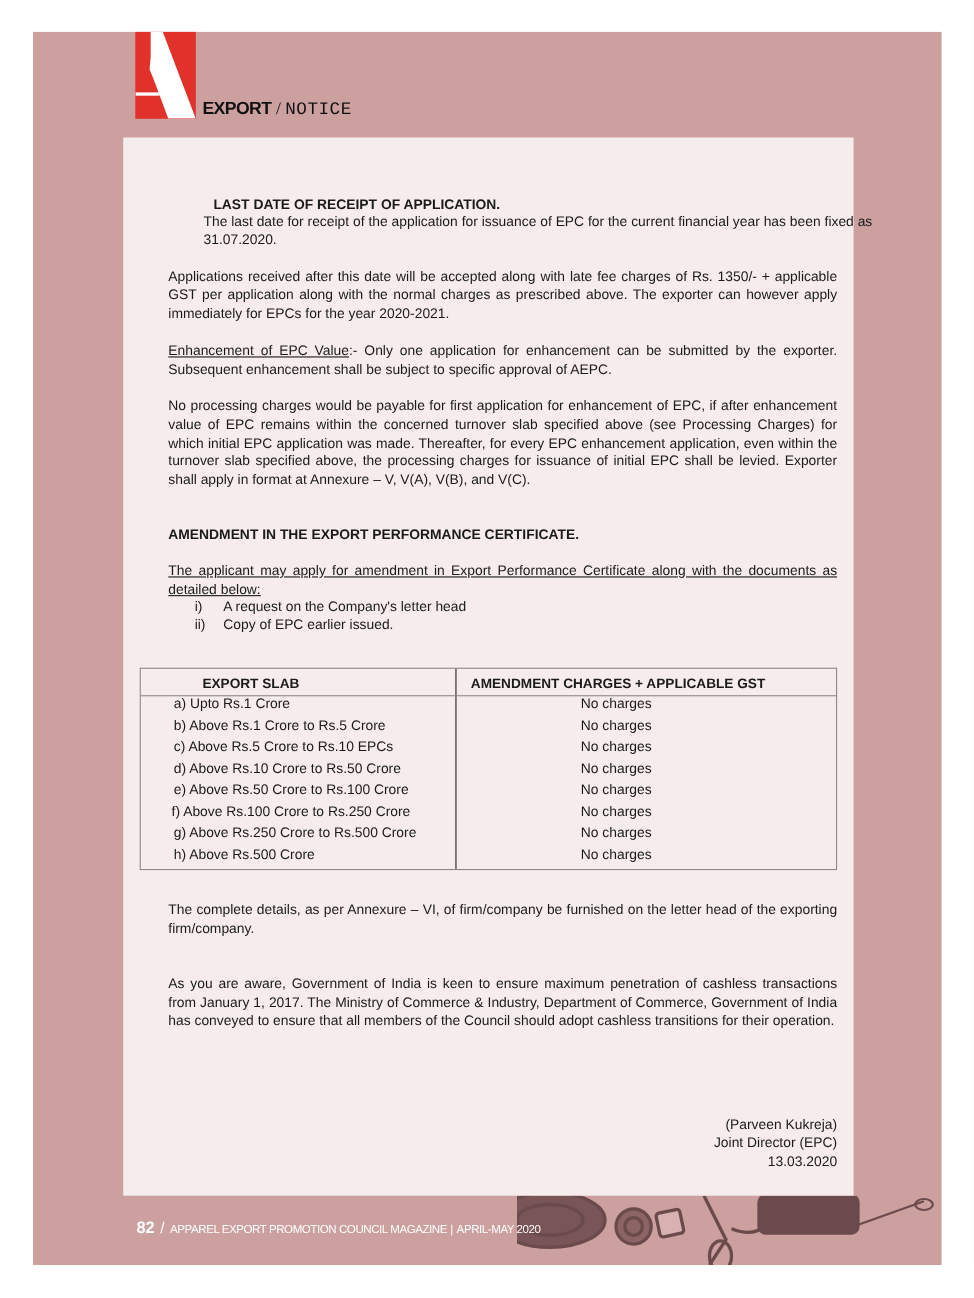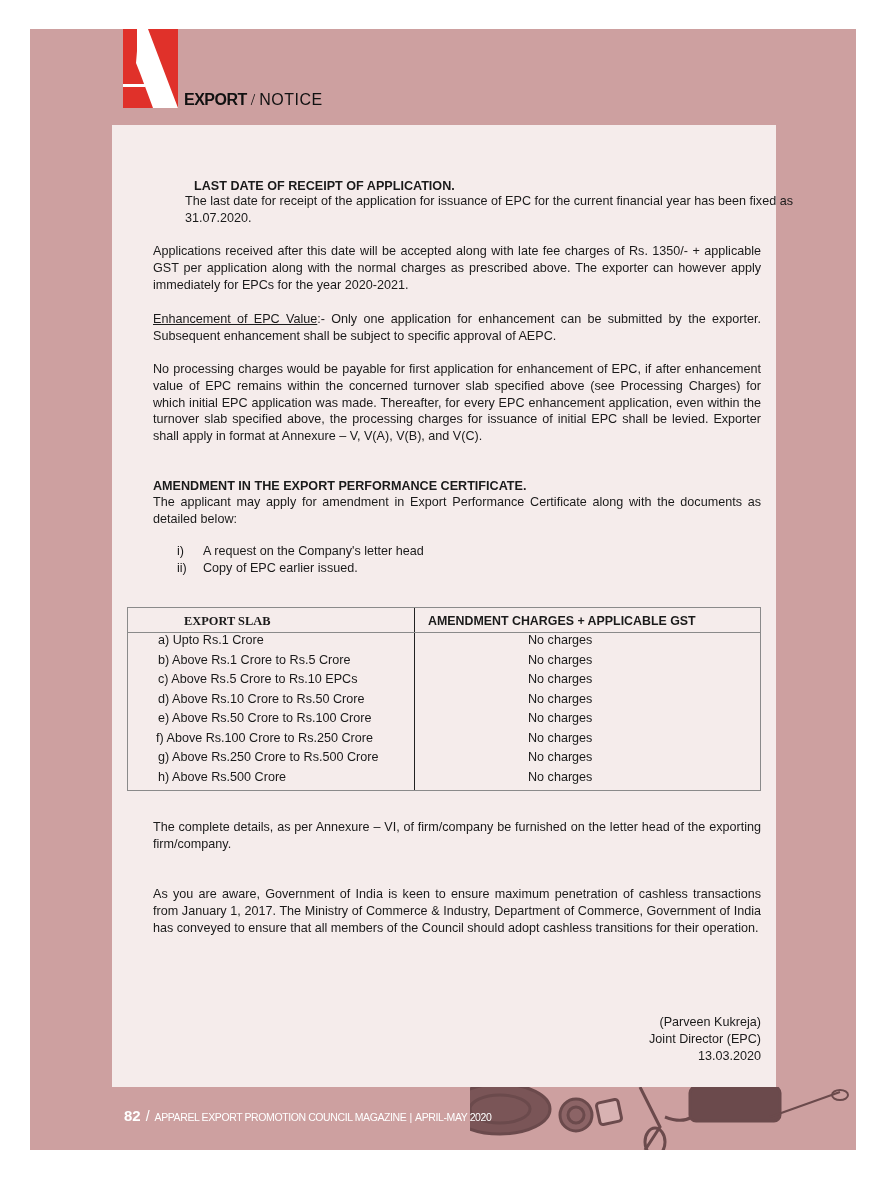--- a/index.html
+++ b/index.html
@@ -15,21 +15,21 @@
       background: #e0312a; overflow: hidden;
     }
     .logo-block svg { position: absolute; left: 0; top: 0; }
 
     .header-title {
       position: absolute; left: 184px; top: 91px; font-size: 16px; line-height: 18px;
       color: #111; white-space: nowrap;
     }
     .header-title .brand { font-family: "Liberation Sans", sans-serif; font-weight: bold; letter-spacing: -0.5px; }
     .header-title .sep { font-family: "Liberation Serif", serif; margin: 0 4px; }
-    .header-title .section { font-family: Liberation Sans, sans-serif; letter-spacing: 0.5px; }
+    .header-title .section { font-family: Liberation Mono, monospace; letter-spacing: 0.5px; }
 
     .content-panel {
       position: absolute; left: 112px; top: 125px; width: 664px; height: 962px;
       background: #f5eceb;
     }
 
     .text {
       position: absolute; left: 153px; width: 608px;
       font-size: 12.6px; line-height: 16.8px; color: #1a1a1a;
       text-align: justify;
@@ -98,33 +98,33 @@
 <div class="text heading" style="top:178px;padding-left:41px;">LAST DATE OF RECEIPT OF APPLICATION.</div>
 <div class="text" style="top:193px;margin-left:32px;">The last date for receipt of the application for issuance of EPC for the current financial year has been fixed as 31.07.2020.</div>
 <div class="text" style="top:243px;">Applications received after this date will be accepted along with late fee charges of Rs. 1350/- + applicable GST per application along with the normal charges as prescribed above. The exporter can however apply immediately for EPCs for the year 2020-2021.</div>
 
 <div class="text" style="top:311px;">
   <span class="underline">Enhancement of EPC Value</span><span>:- Only one application for enhancement can be submitted by the exporter. Subsequent enhancement shall be subject to specific approval of AEPC.</span>
 </div>
 <div class="text" style="top:361px;">No processing charges would be payable for first application for enhancement of EPC, if after enhancement value of EPC remains within the concerned turnover slab specified above (see Processing Charges) for which initial EPC application was made. Thereafter, for every EPC enhancement application, even within the turnover slab specified above, the processing charges for issuance of initial EPC shall be levied.  Exporter shall apply in format at Annexure – V, V(A), V(B), and V(C).</div>
 
 <div class="text heading" style="top:478px;">AMENDMENT IN THE EXPORT PERFORMANCE  CERTIFICATE.</div>
-<div class="text" style="top:494px;">The applicant may apply for amendment in Export Performance Certificate along with the documents as detailed below:</div>
+<div class="text" style="top:511px;text-decoration:underline;">The applicant may apply for amendment in Export Performance Certificate along with the documents as detailed below:</div>
 
 <div class="list-item" style="top:543px;">
   <span class="num">i)</span><span>A request on the Company's letter head</span>
 </div>
 <div class="list-item" style="top:560px;">
   <span class="num">ii)</span><span>Copy of EPC earlier issued.</span>
 </div>
 
 <div class="slab-table">
   <div class="vline"></div>
   <div class="hline"></div>
-  <div class="th" style="left:56px;font-family:Liberation Serif, serif;">EXPORT SLAB</div>
+  <div class="th" style="left:56px;">EXPORT SLAB</div>
   <div class="th" style="left:300px;">AMENDMENT CHARGES + APPLICABLE  GST</div>
 
   <div class="row" style="top:23px;">
     <span class="slab">a) Upto Rs.1 Crore</span>
     <span class="charge">No charges</span>
   </div>
   <div class="row" style="top:42.5px;">
     <span class="slab">b) Above Rs.1 Crore to Rs.5 Crore</span>
     <span class="charge">No charges</span>
   </div>

